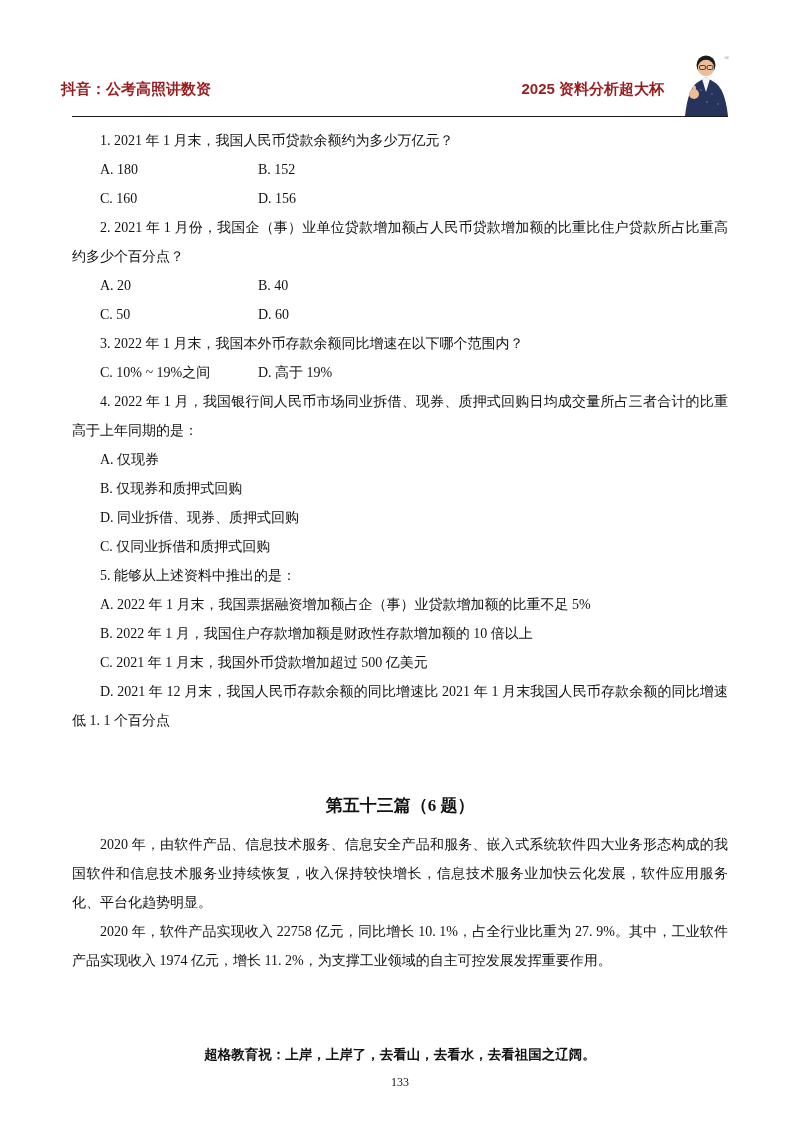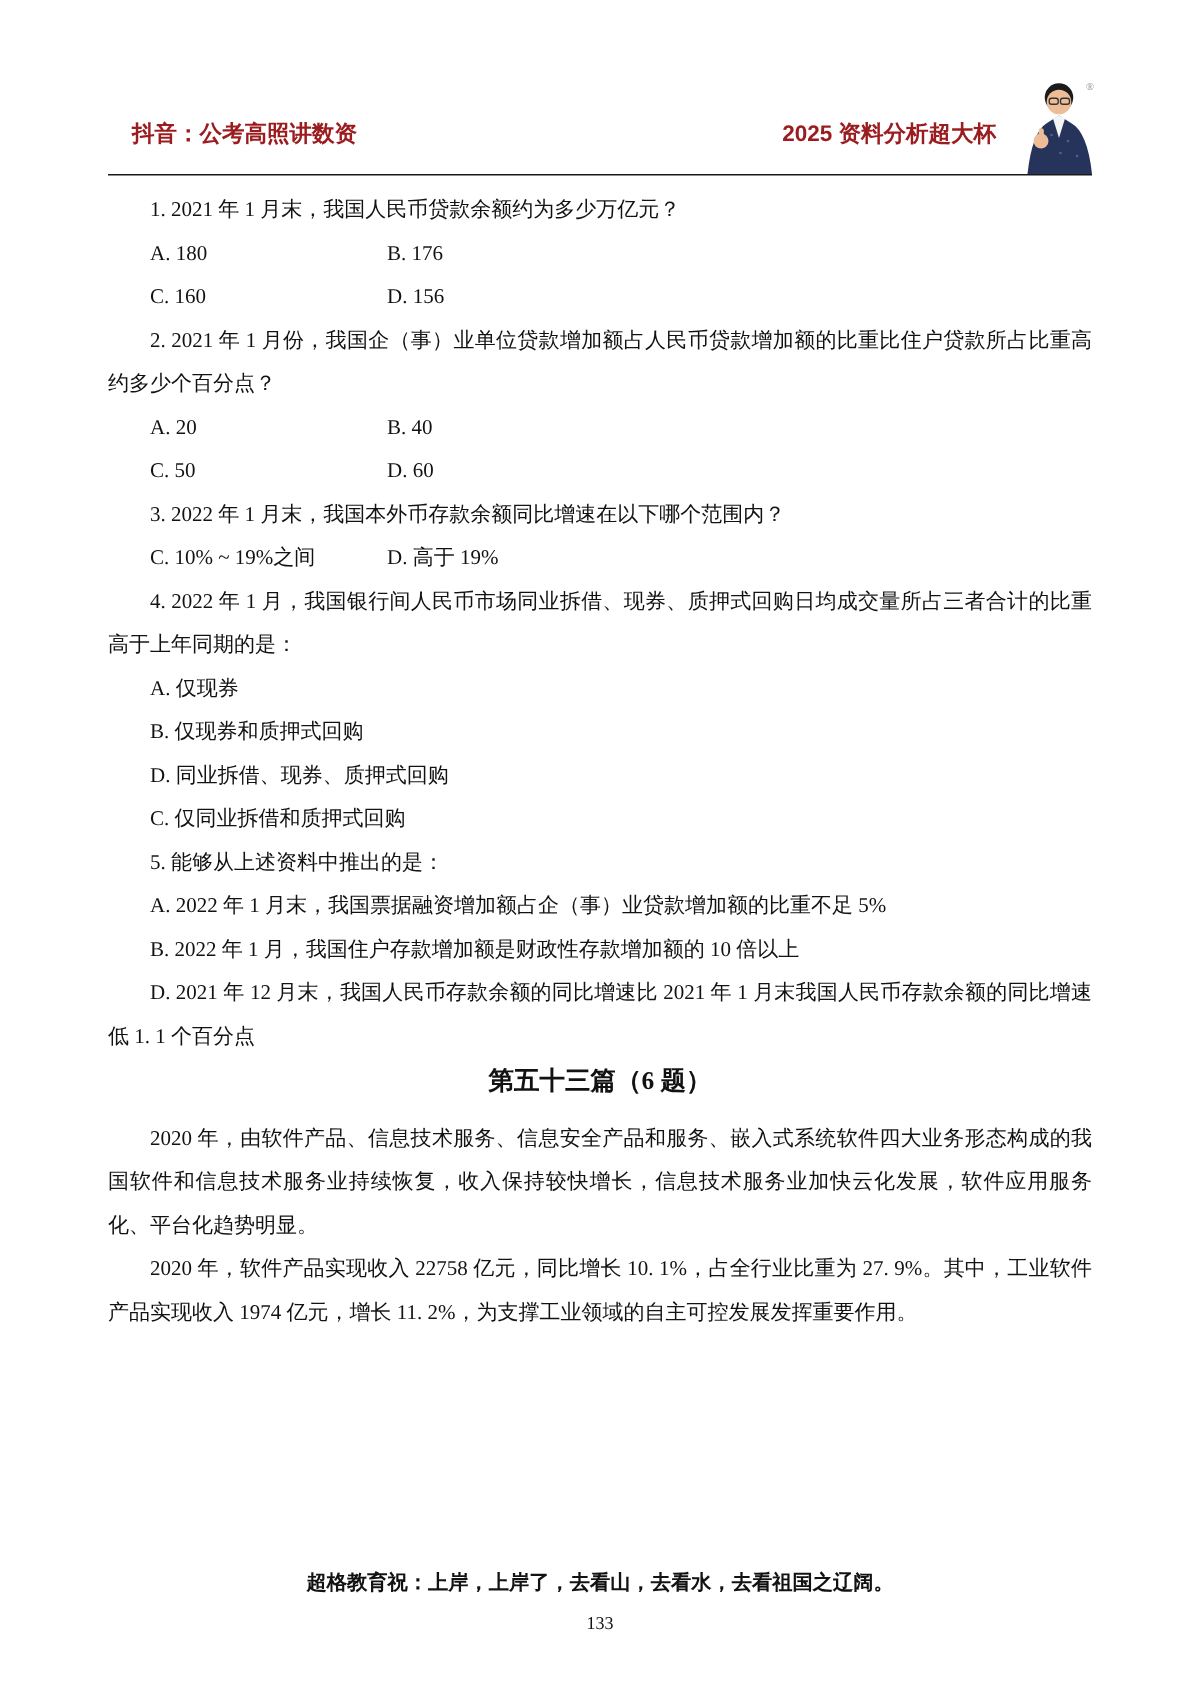--- a/index.html
+++ b/index.html
@@ -9,21 +9,21 @@
     width: 800px;
     height: 1132px;
     margin: 0 auto;
     background: #ffffff;
     font-family: "Liberation Serif", "DejaVu Serif", serif;
     color: #121212;
     overflow: hidden;
   }
   .header {
     position: absolute;
-    top: 80px; left: 88px; right: 72px;
+    top: 80px; left: 61px; right: 72px;
     display: flex;
     justify-content: space-between;
     align-items: center;
     font-family: "Liberation Sans", "DejaVu Sans", sans-serif;
     font-weight: bold;
     font-size: 15px;
     color: #9b1c1f;
   }
   .header .h-right { padding-right: 64px; margin-left: 44px; }
   .rule {
@@ -48,20 +48,21 @@
   .opt-row .opt-col-a {
     display: inline-block;
     width: 158px;
     text-indent: 0;
   }
   .section-title {
     text-align: center;
     font-size: 17px;
     font-weight: bold;
     line-height: 29px;
+    margin-top: 56px;
     margin-bottom: 10px;
     text-indent: 0;
   }
   .footer {
     position: absolute;
     left: 0; right: 0; bottom: 68px;
     text-align: center;
     font-weight: bold;
     font-size: 13.5px;
     font-family: "Liberation Serif", "DejaVu Serif", serif;
@@ -99,39 +100,40 @@
       <circle cx="27" cy="50" r="0.9" fill="#51618f"></circle>
       <text x="44" y="8" font-size="7" fill="#8a8a8a">®</text>
     </svg>
   </div>
 
   <div class="rule"></div>
 
   <div class="content">
 
     <p class="stem">1. 2021 年 1 月末，我国人民币贷款余额约为多少万亿元？</p>
-    <p class="opt-row"><span class="opt-col-a">A. 180</span><span class="opt-col-b">B. 176</span></p>
+    <p class="opt-row"><span class="opt-col-a">A. 180</span><span class="opt-col-b">B. 152</span></p>
     <p class="opt-row"><span class="opt-col-a">C. 160</span><span class="opt-col-b">D. 156</span></p>
 
     <p class="stem">2. 2021 年 1 月份，我国企（事）业单位贷款增加额占人民币贷款增加额的比重比住户贷款所占比重高约多少个百分点？</p>
     <p class="opt-row"><span class="opt-col-a">A. 20</span><span class="opt-col-b">B. 40</span></p>
     <p class="opt-row"><span class="opt-col-a">C. 50</span><span class="opt-col-b">D. 60</span></p>
 
     <p class="stem">3. 2022 年 1 月末，我国本外币存款余额同比增速在以下哪个范围内？</p>
     <p class="opt-row"><span class="opt-col-a">C. 10% ~ 19%之间</span><span class="opt-col-b">D. 高于 19%</span></p>
 
     <p class="stem">4. 2022 年 1 月，我国银行间人民币市场同业拆借、现券、质押式回购日均成交量所占三者合计的比重高于上年同期的是：</p>
     <p class="opt-line">A. 仅现券</p>
     <p class="opt-line">B. 仅现券和质押式回购</p>
     <p class="opt-line">D. 同业拆借、现券、质押式回购</p>
     <p class="opt-line">C. 仅同业拆借和质押式回购</p>
 
     <p class="stem">5. 能够从上述资料中推出的是：</p>
     <p class="opt-line">A. 2022 年 1 月末，我国票据融资增加额占企（事）业贷款增加额的比重不足 5%</p>
     <p class="opt-line">B. 2022 年 1 月，我国住户存款增加额是财政性存款增加额的 10 倍以上</p>
+    <p class="opt-line">C. 2021 年 1 月末，我国外币贷款增加超过 500 亿美元</p>
     <p class="opt-line">D. 2021 年 12 月末，我国人民币存款余额的同比增速比 2021 年 1 月末我国人民币存款余额的同比增速低 1. 1 个百分点</p>
 
     <h2 class="section-title">第五十三篇（6 题）</h2>
     <p class="para">2020 年，由软件产品、信息技术服务、信息安全产品和服务、嵌入式系统软件四大业务形态构成的我国软件和信息技术服务业持续恢复，收入保持较快增长，信息技术服务业加快云化发展，软件应用服务化、平台化趋势明显。</p>
     <p class="para">2020 年，软件产品实现收入 22758 亿元，同比增长 10. 1%，占全行业比重为 27. 9%。其中，工业软件产品实现收入 1974 亿元，增长 11. 2%，为支撑工业领域的自主可控发展发挥重要作用。</p>
 
   </div>
 
   <div class="footer">超格教育祝：上岸，上岸了，去看山，去看水，去看祖国之辽阔。</div>
   <div class="pageno">133</div>

